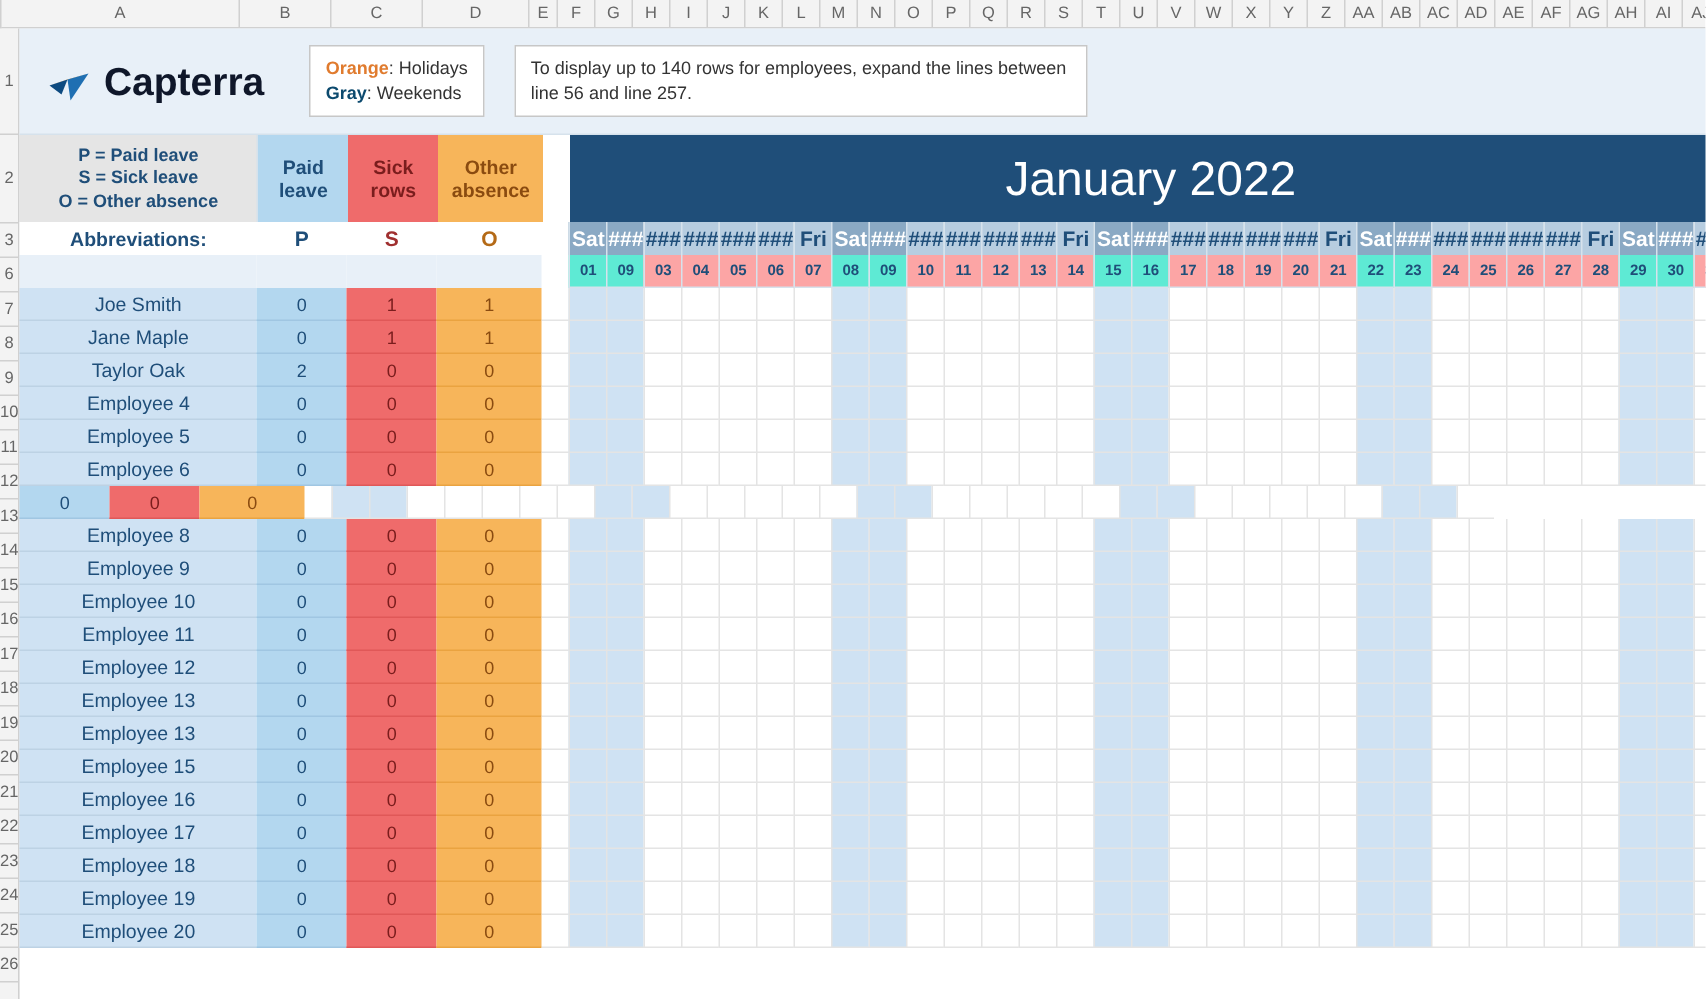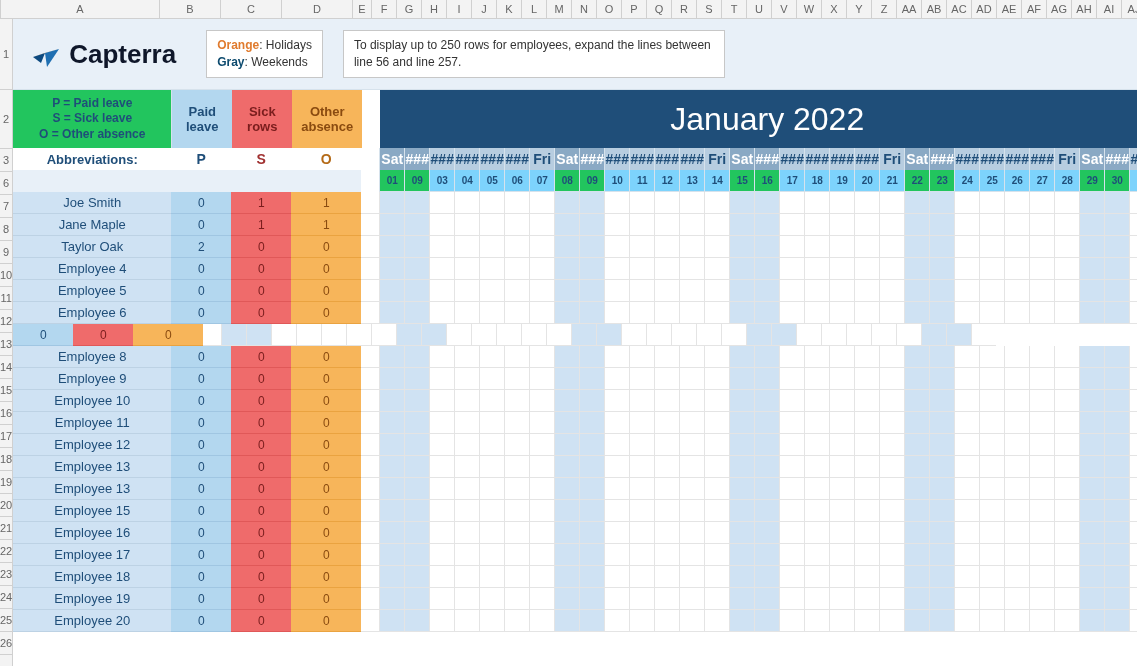--- a/index.html
+++ b/index.html
@@ -19,43 +19,43 @@
   
   .band1{height:70px;background:#e8f0f8;border-bottom:1px solid #d6e2ec;display:flex;align-items:center;}
   .logo{display:flex;align-items:center;gap:8px;margin-left:18px;}
   .logo .txt{font-size:26px;font-weight:700;color:#0f172a;}
   .legendbox,.tipbox{background:#fff;border:1px solid #c7c7c7;padding:6px 10px;font-size:12px;line-height:1.4;margin-left:30px;}
   .tipbox{width:360px;margin-left:20px;}
   .orange{color:#e07b2e;font-weight:600;}
   .gray{color:#0c4a6e;font-weight:600;}
   
   .band2{height:58px;display:flex;}
-  .legendleft{width:158px;background:#22c55e;border-right:1px solid #d6e2ec;display:flex;flex-direction:column;justify-content:center;align-items:center;color:#1f4e79;font-weight:600;font-size:12px;text-align:center;line-height:1.3;}
+  .legendleft{width:158px;background:#e5e5e5;border-right:1px solid #d6e2ec;display:flex;flex-direction:column;justify-content:center;align-items:center;color:#1f4e79;font-weight:600;font-size:12px;text-align:center;line-height:1.3;}
   .hPaid{width:60px;background:#b3d7ef;display:flex;align-items:center;justify-content:center;text-align:center;font-weight:700;color:#1f4e79;font-size:13px;}
   .hSick{width:60px;background:#ef6b6b;color:#7a1d1d;display:flex;align-items:center;justify-content:center;text-align:center;font-weight:700;font-size:13px;}
   .hOther{width:70px;background:#f7b55a;color:#8a4b10;display:flex;align-items:center;justify-content:center;text-align:center;font-weight:700;font-size:13px;}
   .spacer1{width:18px;background:#fff;}
   .monthTitle{flex:1;background:#1f4e79;color:#fff;display:flex;align-items:center;justify-content:center;font-size:32px;font-family:"Segoe UI Light","Segoe UI",sans-serif;}
   
   .band3{height:22px;display:flex;background:#fff;}
   .abbrL{width:158px;display:flex;align-items:center;justify-content:center;color:#1f4e79;font-weight:700;font-size:13px;}
   .abbrCell{display:flex;align-items:center;justify-content:center;font-weight:700;font-size:14px;}
   .abbrP{width:60px;color:#1f4e79;}
   .abbrS{width:60px;color:#a03030;}
   .abbrO{width:70px;color:#b46a17;}
   .wkdays{flex:1;display:flex;}
   .wkcell{width:24px;border-left:1px solid #d6e2ec;display:flex;align-items:center;justify-content:center;font-size:14px;font-weight:700;color:#1f4e79;background:#b7cde0;overflow:hidden;}
   .wkcell.sat{background:#8aa9c4;color:#fff;}
   .band6{height:22px;display:flex;}
   .band6 .numL{width:158px;background:#e8f0f8;}
   .band6 .numL2{width:60px;background:#e8f0f8;}
   .band6 .numL3{width:60px;background:#e8f0f8;}
   .band6 .numL4{width:70px;background:#e8f0f8;}
-  .daycell{width:24px;border-left:1px solid #d6e2ec;border-bottom:1px solid #d6e2ec;display:flex;align-items:center;justify-content:center;font-size:10px;font-weight:700;color:#1f4e79;background:#7dd3fc;}
-  .daycell.sat{background:#22c55e;}
+  .daycell{width:24px;border-left:1px solid #d6e2ec;border-bottom:1px solid #d6e2ec;display:flex;align-items:center;justify-content:center;font-size:10px;font-weight:700;color:#1f4e79;background:#fca5a5;}
+  .daycell.sat{background:#5eead4;}
   
   .datarow{height:22px;display:flex;}
   .nameCell{width:158px;background:#cfe2f3;border-bottom:1px solid #bdd2e4;display:flex;align-items:center;justify-content:center;color:#1f4e79;font-weight:500;font-size:13px;}
   .pCell{width:60px;background:#b3d7ef;border-bottom:1px solid #a0c6e2;display:flex;align-items:center;justify-content:center;color:#1f4e79;font-weight:500;}
   .sCell{width:60px;background:#ef6b6b;border-bottom:1px solid #e05858;display:flex;align-items:center;justify-content:center;color:#7a1d1d;font-weight:500;}
   .oCell{width:70px;background:#f7b55a;border-bottom:1px solid #eaa340;display:flex;align-items:center;justify-content:center;color:#8a4b10;font-weight:500;}
   .gridcells{flex:1;display:flex;}
   .gcell{width:24px;border-left:1px solid #e4e4e4;border-bottom:1px solid #e4e4e4;display:flex;align-items:center;justify-content:center;font-size:11px;font-weight:700;}
   .gcell.sat{background:#cfe2f3;}
   .spacerL{width:18px;border-bottom:1px solid #e4e4e4;}
@@ -142,21 +142,21 @@
           <polygon points="2,18 28,10 14,14" fill="#f79b2e"></polygon>
           <polygon points="14,14 28,10 16,28" fill="#1f6fb2"></polygon>
           <polygon points="2,18 14,14 10,24" fill="#0d4a80"></polygon>
         </svg>
         <span class="txt">Capterra</span>
       </div>
       <div class="legendbox">
         <div><span class="orange">Orange</span><span>: Holidays</span></div>
         <div><span class="gray">Gray</span><span>: Weekends</span></div>
       </div>
-      <div class="tipbox">To display up to 250 rows for employees, expand the lines between line 56 and line 257.</div>
+      <div class="tipbox">To display up to 140 rows for employees, expand the lines between line 56 and line 257.</div>
     </div>
 
     <div class="band2">
       <div class="legendleft">
         <div>P = Paid leave</div>
         <div>S = Sick leave</div>
         <div>O = Other absence</div>
       </div>
       <div class="hPaid" style="white-space:pre-line">Paid
 leave</div>

